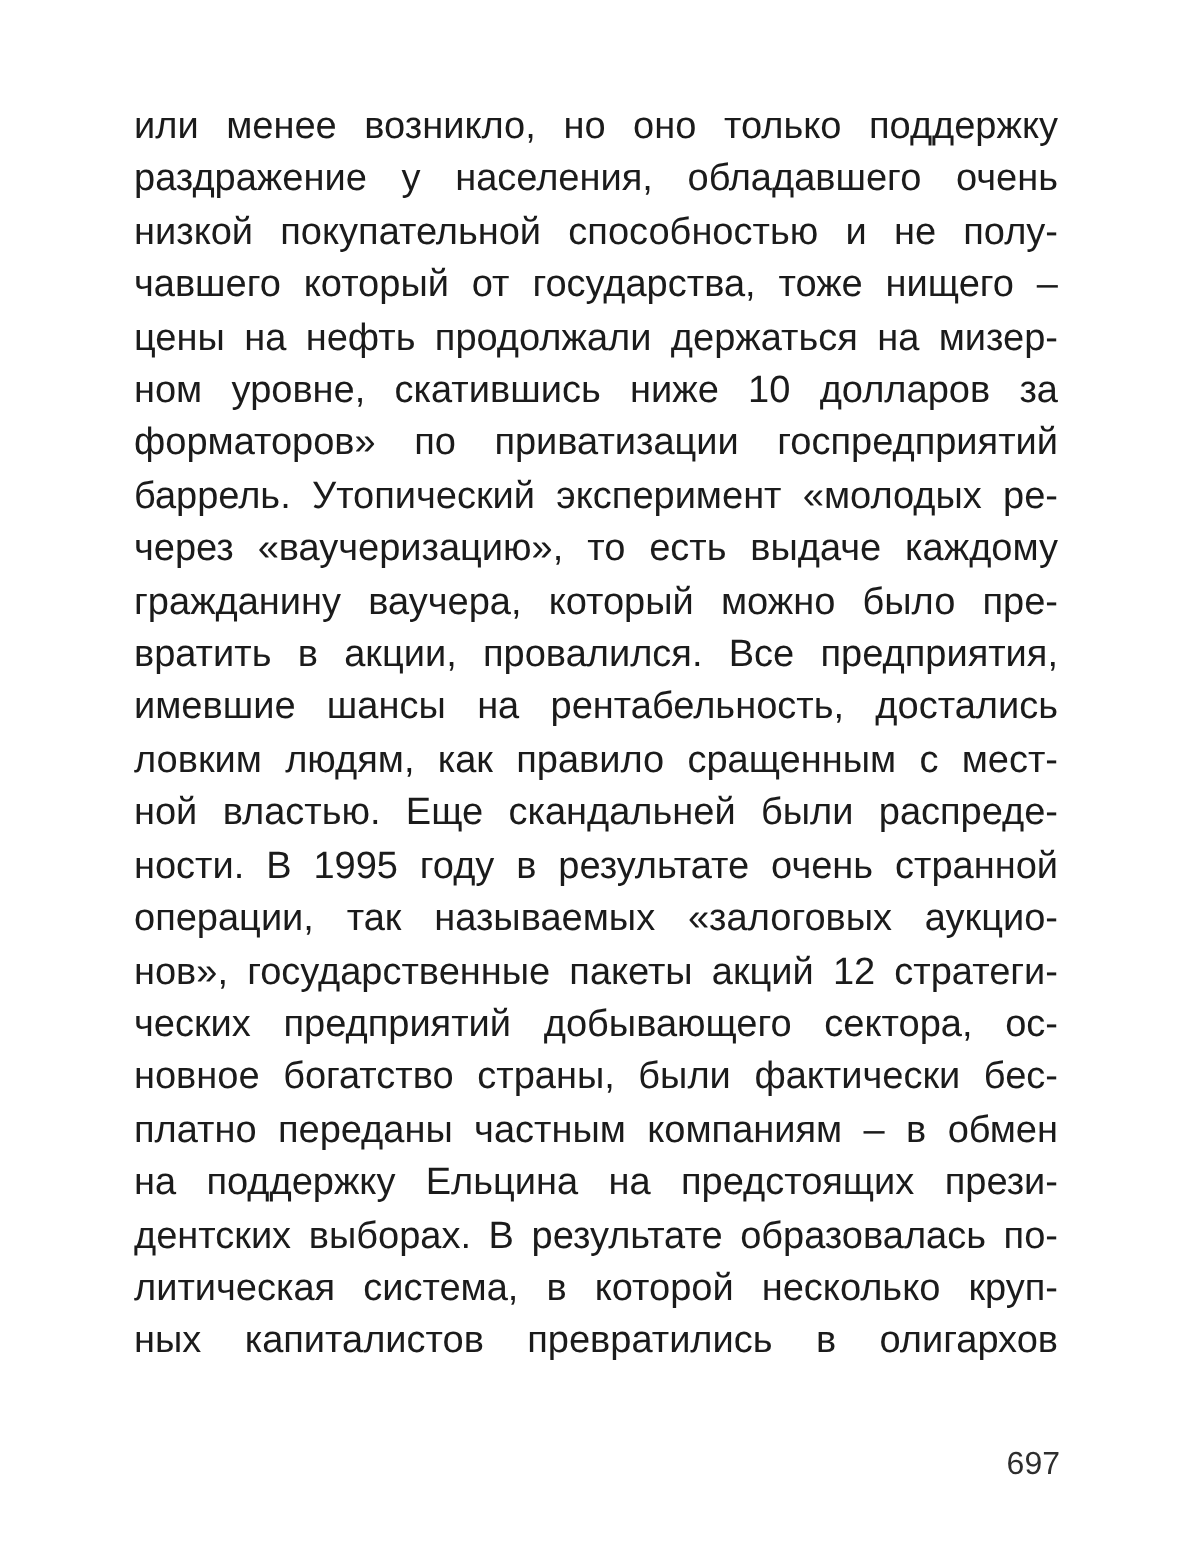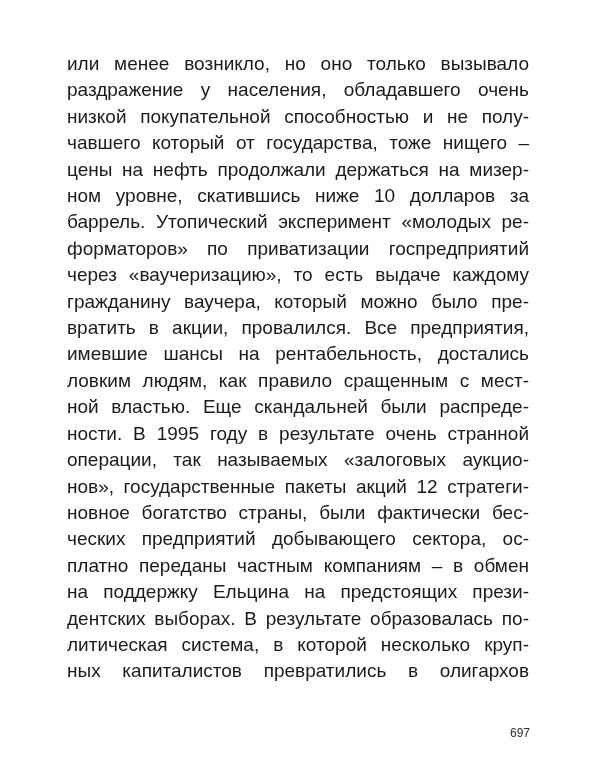--- a/index.html
+++ b/index.html
@@ -34,49 +34,49 @@
     text-align-last: justify;
     white-space: normal;
     width: 100%;
   }
   .page-number {
     position: absolute;
     left: 67px;
     width: 463px;
     top: 725px;
     text-align: right;
-    font-size: 12px;
+    font-size: 16px;
     line-height: 16px;
     color: #2e2e2e;
   }
 </style>
 </head>
 <body>
 
 <div class="book-page">
   <div class="page-text">
-      <div class="line">или менее возникло, но оно только вызывало</div>
+      <div class="line">или менее возникло, но оно только поддержку</div>
       <div class="line">раздражение у населения, обладавшего очень</div>
       <div class="line">низкой покупательной способностью и не полу-</div>
       <div class="line">чавшего который от государства, тоже нищего –</div>
       <div class="line">цены на нефть продолжали держаться на мизер-</div>
       <div class="line">ном уровне, скатившись ниже 10 долларов за</div>
+      <div class="line">форматоров» по приватизации госпредприятий</div>
       <div class="line">баррель. Утопический эксперимент «молодых ре-</div>
-      <div class="line">форматоров» по приватизации госпредприятий</div>
       <div class="line">через «ваучеризацию», то есть выдаче каждому</div>
       <div class="line">гражданину ваучера, который можно было пре-</div>
       <div class="line">вратить в акции, провалился. Все предприятия,</div>
       <div class="line">имевшие шансы на рентабельность, достались</div>
       <div class="line">ловким людям, как правило сращенным с мест-</div>
       <div class="line">ной властью. Еще скандальней были распреде-</div>
       <div class="line">ности. В 1995 году в результате очень странной</div>
       <div class="line">операции, так называемых «залоговых аукцио-</div>
       <div class="line">нов», государственные пакеты акций 12 стратеги-</div>
+      <div class="line">ческих предприятий добывающего сектора, ос-</div>
       <div class="line">новное богатство страны, были фактически бес-</div>
-      <div class="line">ческих предприятий добывающего сектора, ос-</div>
       <div class="line">платно переданы частным компаниям – в обмен</div>
       <div class="line">на поддержку Ельцина на предстоящих прези-</div>
       <div class="line">дентских выборах. В результате образовалась по-</div>
       <div class="line">литическая система, в которой несколько круп-</div>
       <div class="line">ных капиталистов превратились в олигархов</div>
     </div>
   <div class="page-number">697</div>
 </div>
 
 </body></html>

